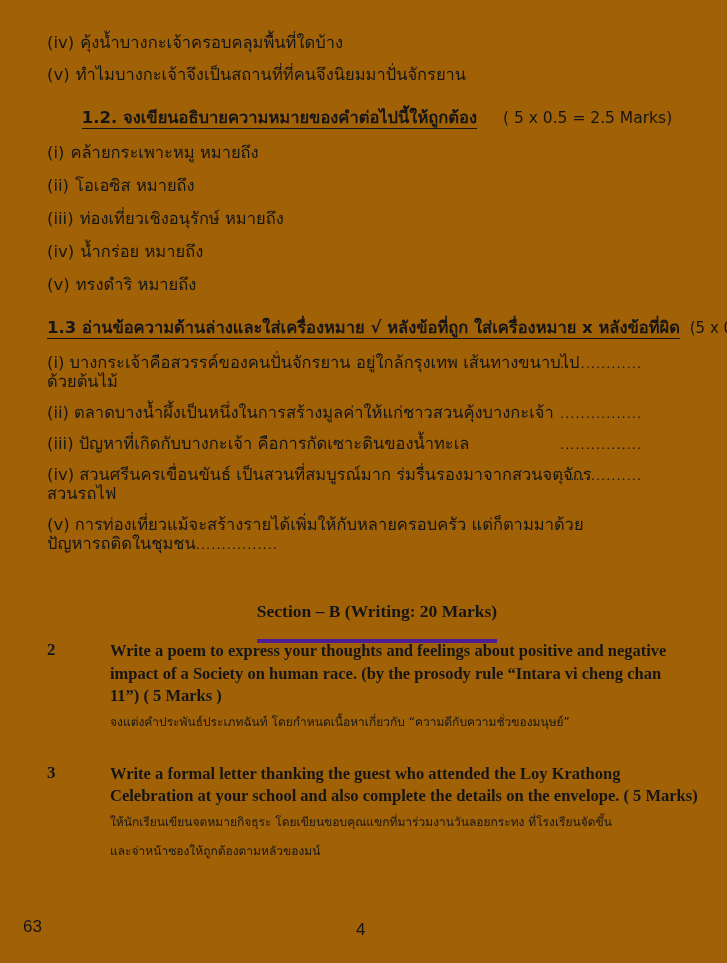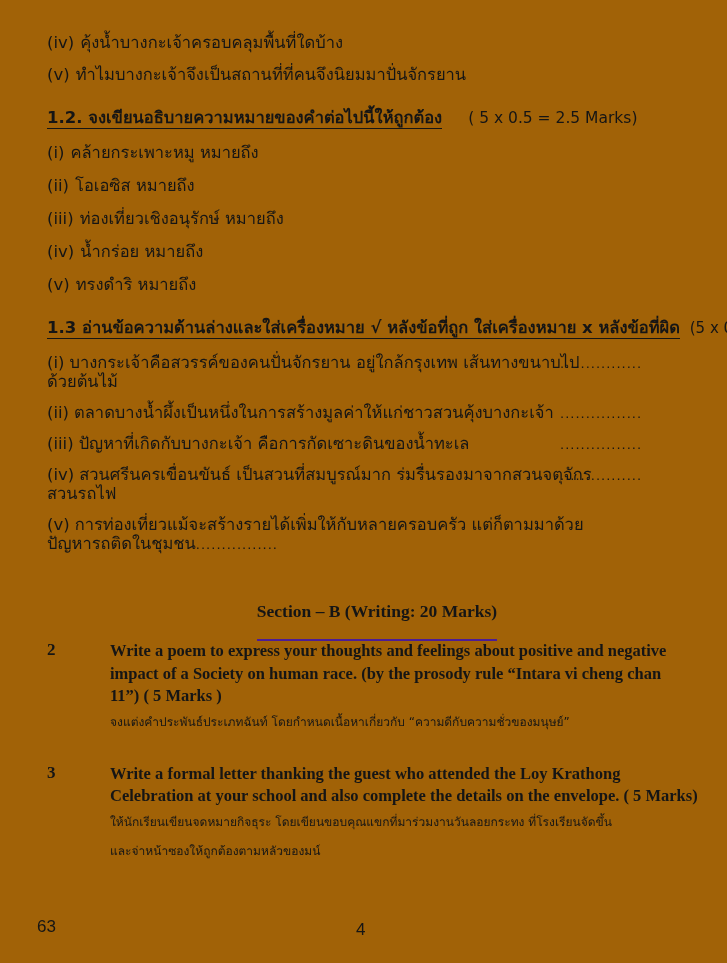--- a/index.html
+++ b/index.html
@@ -8,21 +8,21 @@
     width:727px; height:963px;
     margin:0 auto;
     background:#a16207;
     color:#151515;
     overflow:hidden;
     font-family:"DejaVu Sans", sans-serif;
   }
   .content { position:absolute; left:47px; top:34px; right:20px; }
 
   .thai { font-size:16.5px; line-height:1.15; }
-  .nowrap { white-space:nowrap; }
+  .nowrap { white-space:nowrap;text-align:center; }
 
   .q1-line { margin-bottom:13px; }
   .q1-line .lbl { margin-right:6px; }
 
   .sec-head { margin-top:24px; margin-bottom:16px; font-weight:bold; }
   .sec-head .u { border-bottom:1.6px solid #151515; padding-bottom:1px; }
   .sec-head .marks { font-weight:normal; margin-left:26px; font-size:15.5px; }
   .sec-head-13 .marks { margin-left:4px; font-weight:normal; font-size:15px; }
 
   .q12-line { margin-bottom:14px; }
@@ -32,29 +32,29 @@
   .q13-row .lbl { margin-right:5px; }
   .dots-abs { position:absolute; left:513px; top:3px; font-size:13px; letter-spacing:1px; }
   .dots-inline { font-size:13px; letter-spacing:1px; }
 
   .secb-heading {
     margin-top:48px; margin-bottom:18px;
     width:660px; text-align:center;
     font-family:"Liberation Serif", serif;
     font-weight:bold; font-size:17.5px;
   }
-  .secb-heading span { border-bottom:2px solid #4c1d95; padding-bottom:18px; }
+  .secb-heading span { border-bottom:4px solid #4c1d95; padding-bottom:18px; }
 
   .wq { display:flex; margin-bottom:26px; }
   .wq-num { width:63px; flex:0 0 63px; font-family:"Liberation Serif", serif; font-weight:bold; font-size:17px; }
   .wq-body { flex:1; }
   .eng { font-family:"Liberation Serif", serif; font-weight:bold; font-size:16.5px; line-height:22.5px; }
   .thai-q { font-size:12px; line-height:29px; }
 
-  .footer-left  { position:absolute; left:37px;  top:917px; font-family:"Liberation Sans", sans-serif; font-size:17px; }
+  .footer-left  { position:absolute; left:23px;  top:917px; font-family:"Liberation Sans", sans-serif; font-size:17px; }
   .footer-center{ position:absolute; left:356px; top:920px; font-family:"Liberation Sans", sans-serif; font-size:17px; }
 </style>
 </head>
 <body>
 
 <div class="page">
   <div class="content">
 
     <div class="q1-line thai">
       <span class="lbl">(iv)</span><span>คุ้งน้ำบางกะเจ้าครอบคลุมพื้นที่ใดบ้าง</span>

